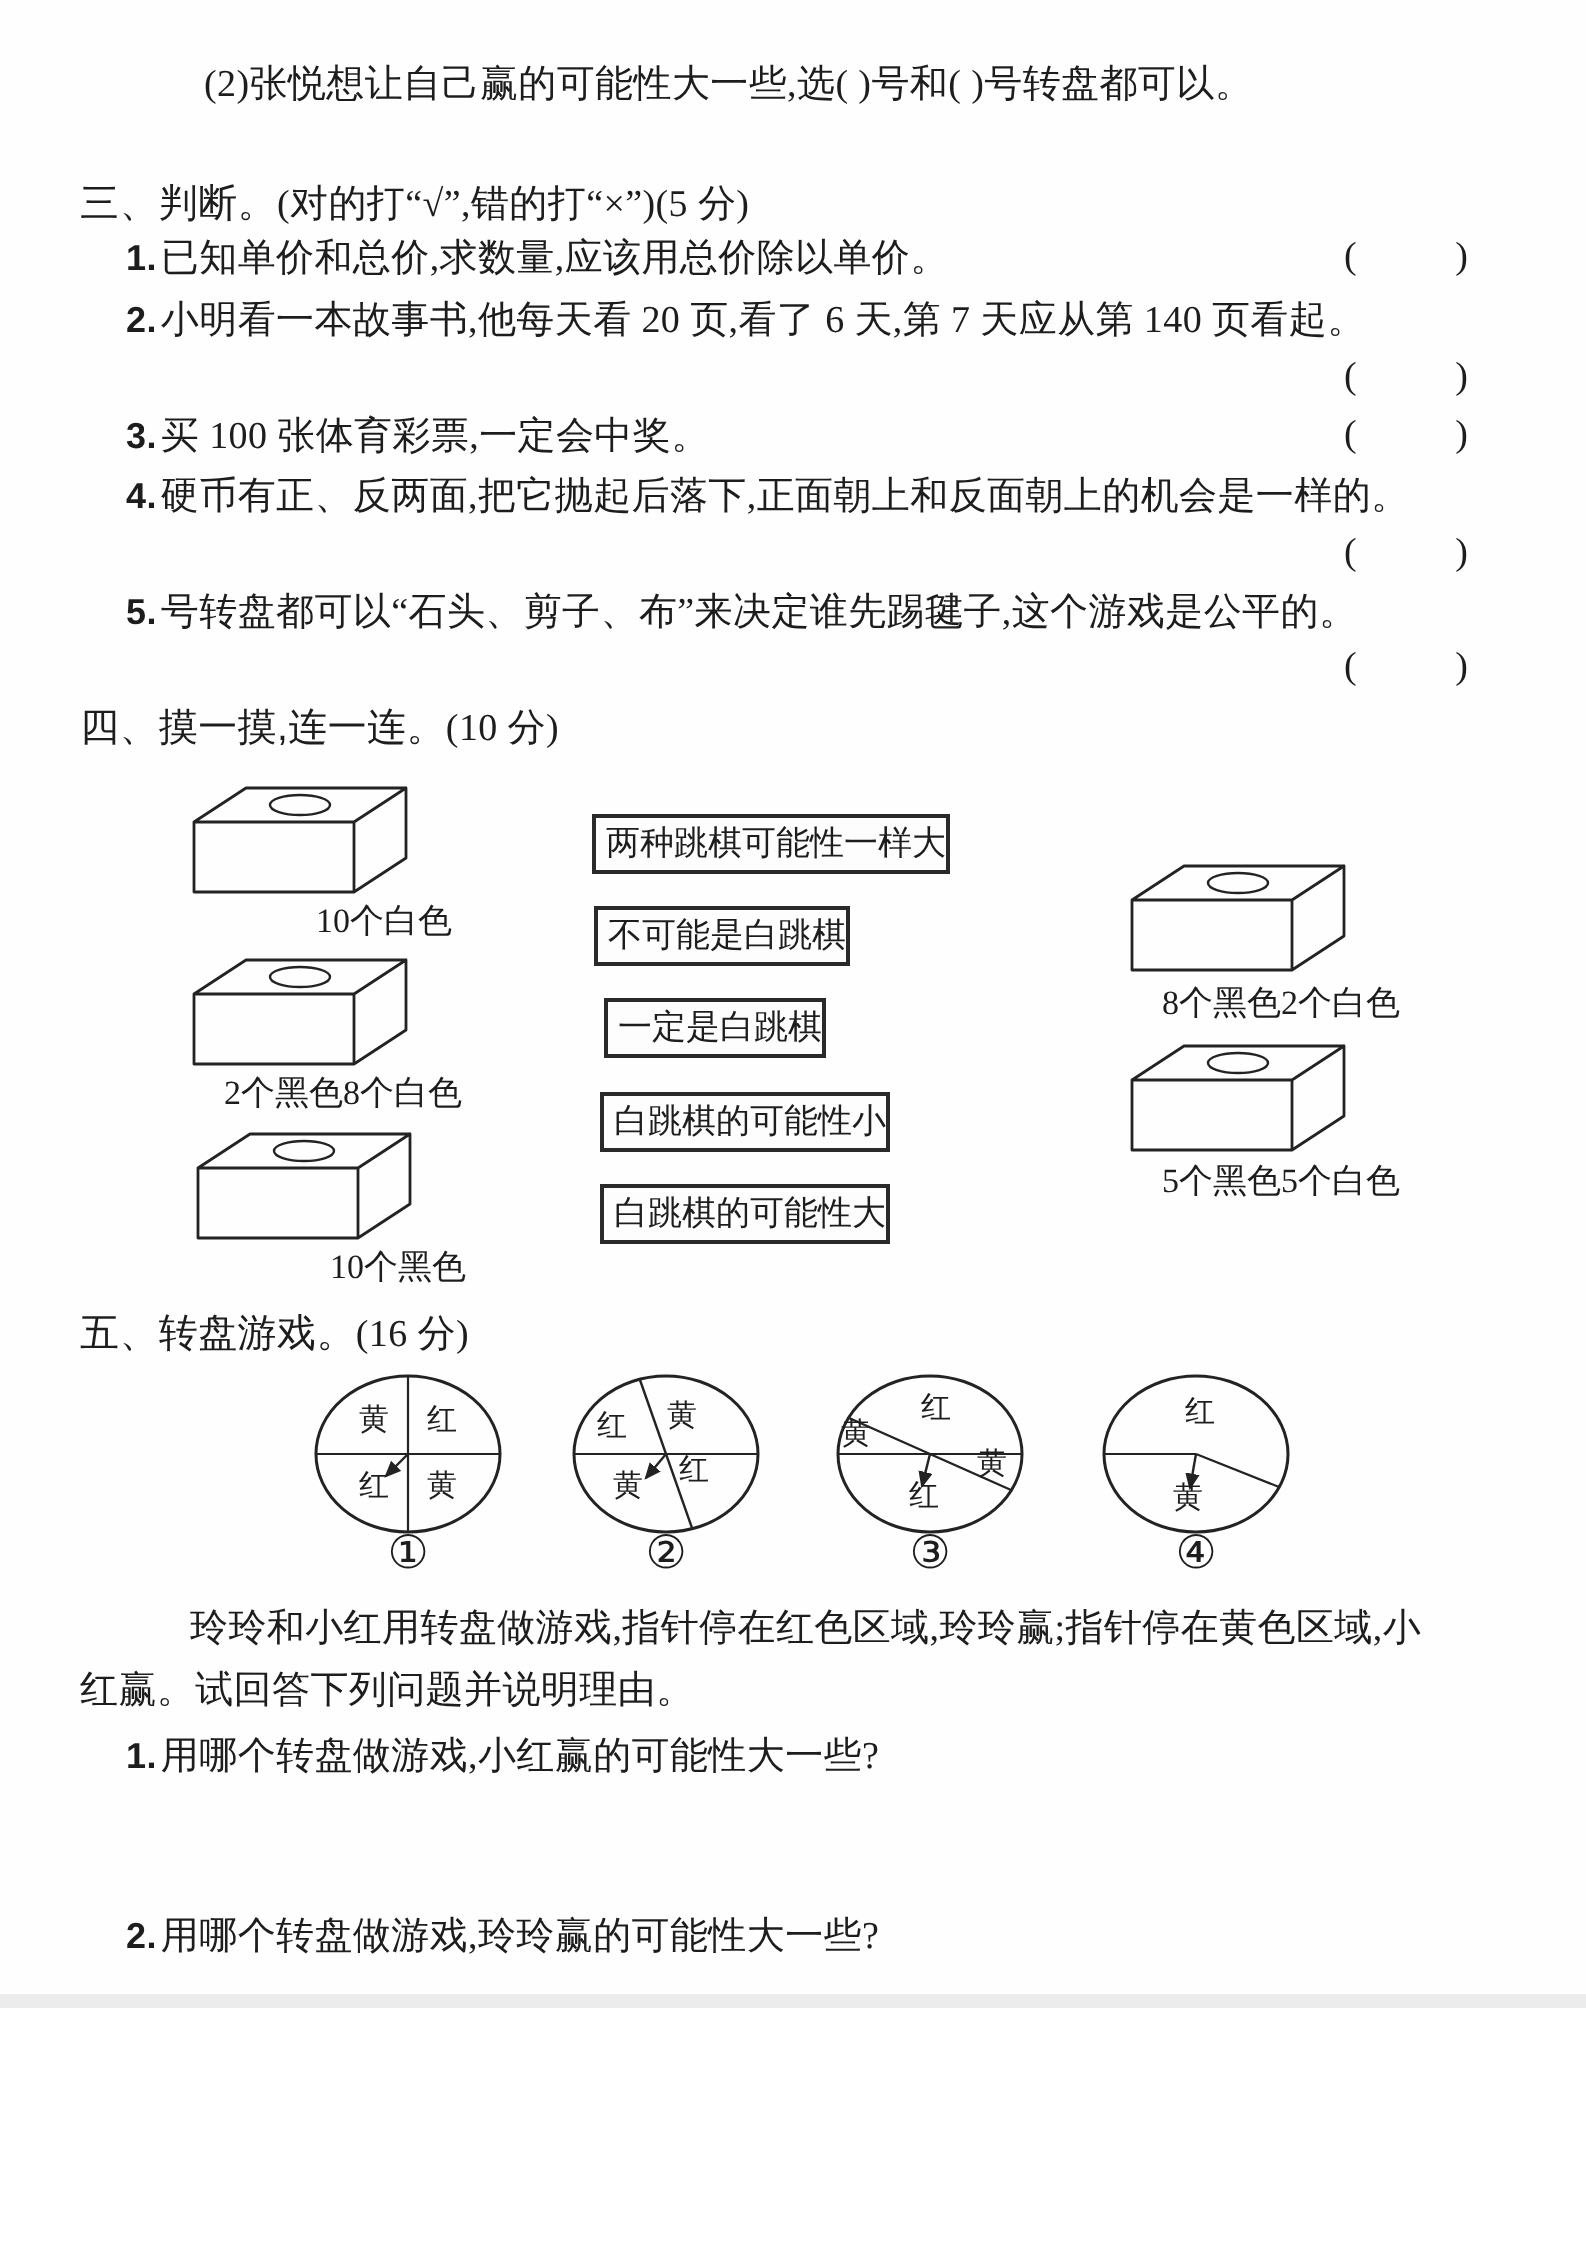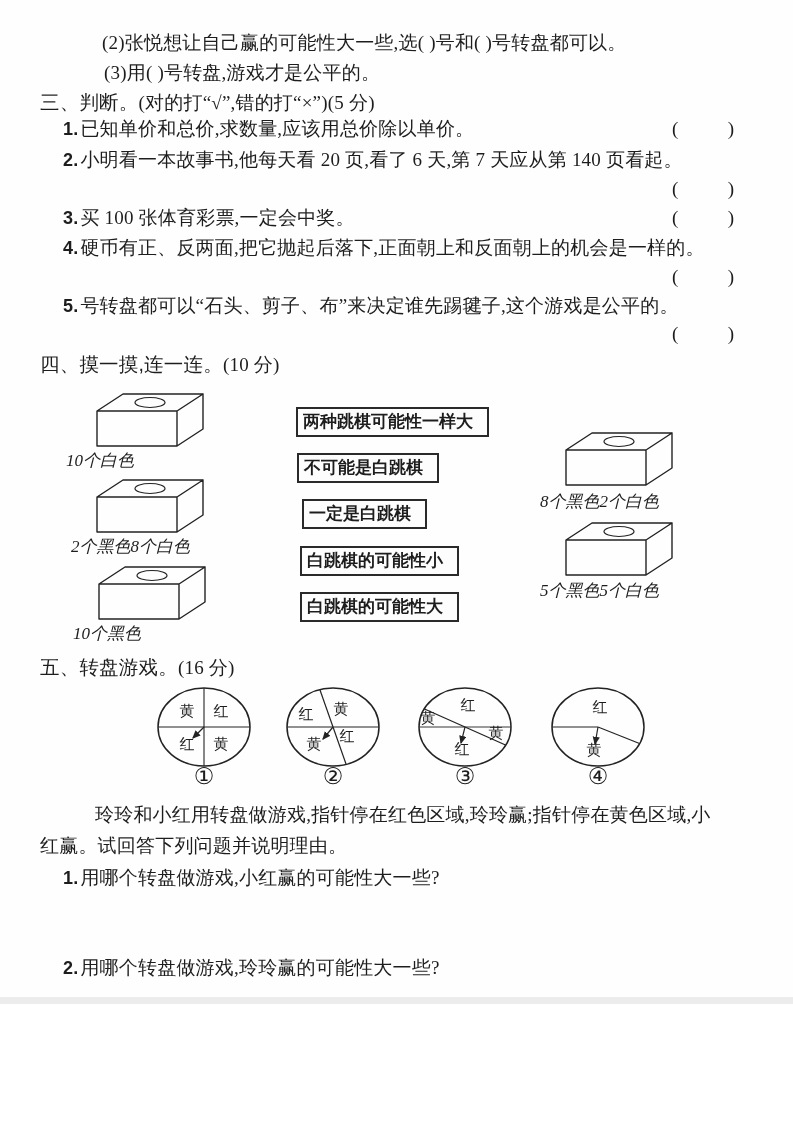--- a/index.html
+++ b/index.html
@@ -4,36 +4,35 @@
 <style>
   html,body{margin:0;padding:0;background:#fff;}
   .page{position:relative;width:793px;height:1004px;background:#fefefe;overflow:hidden;
         font-family:"Liberation Serif","DejaVu Serif",serif;color:#1d1d1d;}
   .line{position:absolute;font-size:19px;white-space:nowrap;letter-spacing:.2px;line-height:24px;}
   .num{font-weight:bold;font-family:"Liberation Sans","DejaVu Sans",sans-serif;margin-right:2px;font-size:18px;}
   .ht{font-weight:normal;font-family:"Liberation Sans","DejaVu Sans",sans-serif;font-size:19.5px;}
   .bracket{position:absolute;left:672px;width:62px;display:flex;justify-content:space-between;
            font-size:19px;line-height:24px;}
   .mlabel{position:absolute;border:2px solid #2a2a2a;background:#fdfdfd;font-size:17px;
-          padding:2px 14px 3px 5px;white-space:nowrap;line-height:21px;font-weight:bold;}
+          padding:2px 0 3px 5px;white-space:nowrap;line-height:21px;}
   .boxwrap{position:absolute;}
-  .boxlabel{position:absolute;width:160px;text-align:left;font-size:17px;white-space:nowrap;font-style:italic;}
+  .boxlabel{position:absolute;width:160px;text-align:right;font-size:17px;white-space:nowrap;}
   .spinner{position:absolute;width:100px;height:84px;}
   .spinner svg{position:absolute;left:0;top:0;}
   .slabel{position:absolute;font-size:15px;line-height:15px;transform:translate(-50%,-50%);}
   .snum{position:absolute;width:100px;text-align:center;font-size:23px;line-height:26px;}
   .bottom-strip{position:absolute;left:0;bottom:0;width:793px;height:7px;background:#ececec;}
 </style>
 </head>
 <body>
 
 <div class="page">
 
   <div class="line" style="left:102px;top:31px">(2)张悦想让自己赢的可能性大一些,选(   )号和(   )号转盘都可以。</div>
-  <div class="line" style="left:104px;top:61px">(3)用(   )号转盘,游戏才是公平的。</div>
 
   <div class="line" style="left:40px;top:90px"><span class="ht">三、判断。</span><span>(对的打“√”,错的打“×”)(5 分)</span></div>
 
   <div class="line" style="left:63px;top:117px"><span class="num">1.</span><span>已知单价和总价,求数量,应该用总价除以单价。</span></div>
   <div class="bracket" style="top:117px">
       <span>(</span>
       <span>)</span>
     </div>
 
   <div class="line" style="left:63px;top:148px"><span class="num">2.</span><span>小明看一本故事书,他每天看 20 页,看了 6 天,第 7 天应从第 140 页看起。</span></div>

